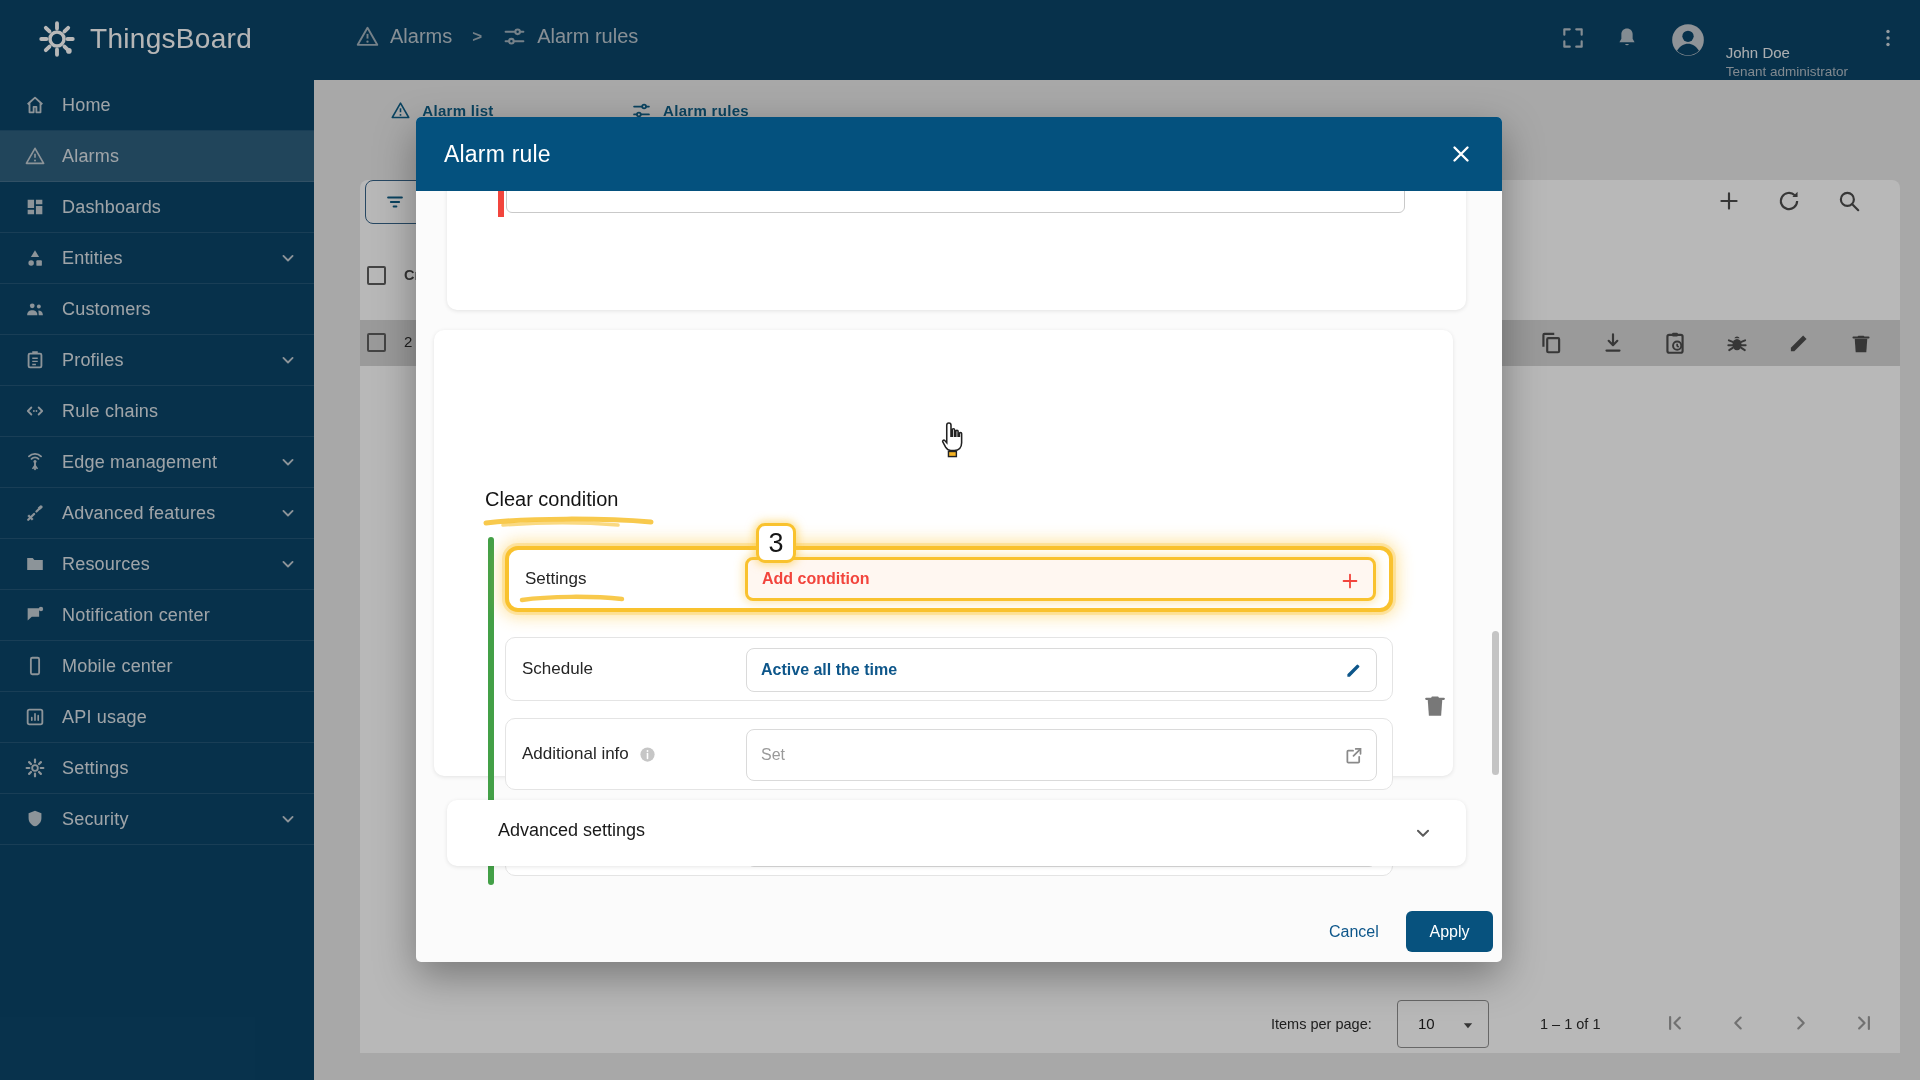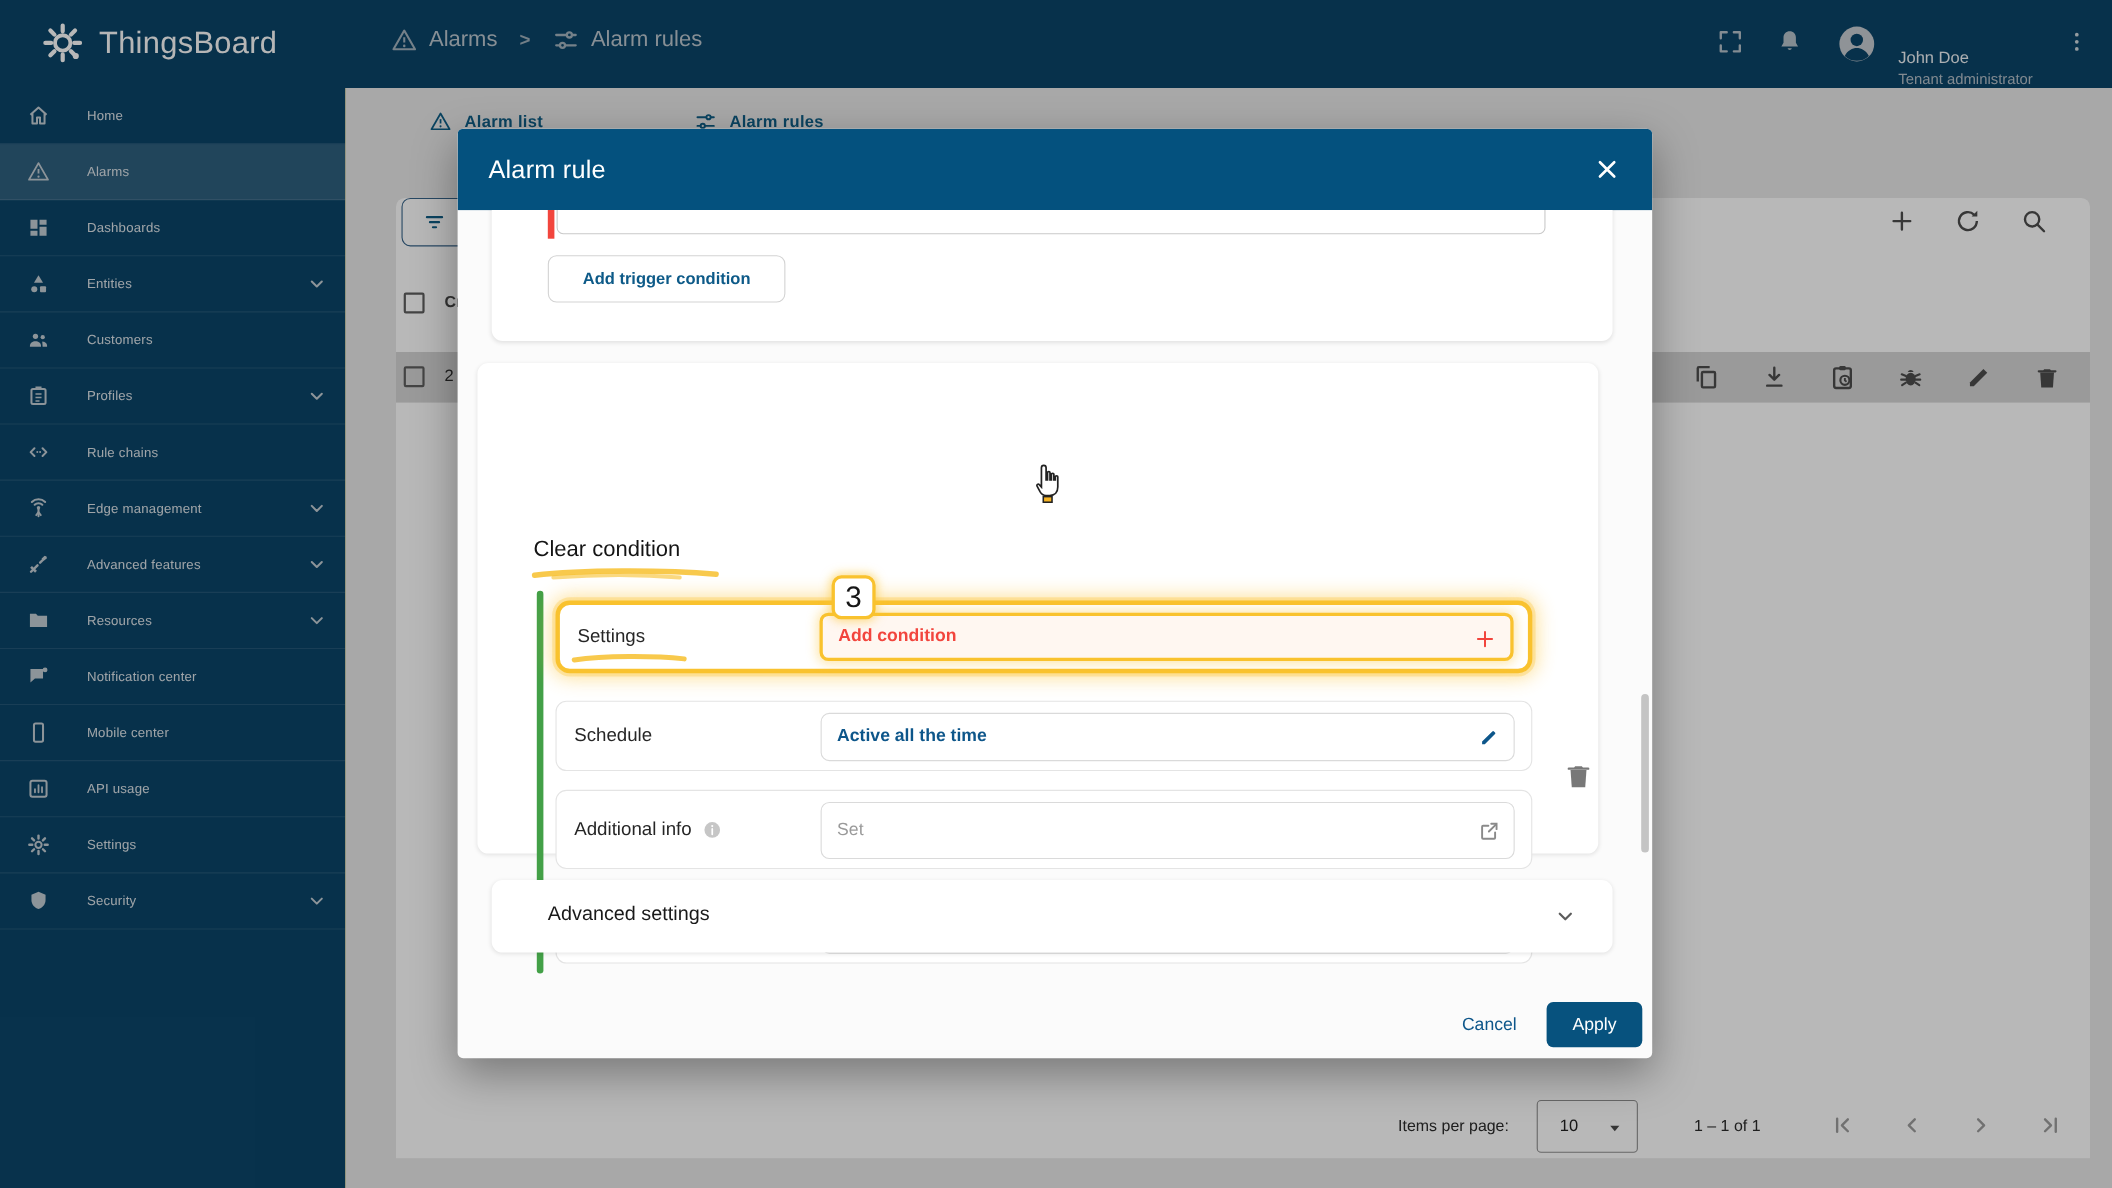--- a/index.html
+++ b/index.html
@@ -1,18 +1,18 @@
 <!DOCTYPE html>
 <html><head>
 <meta charset="utf-8">
 <style>
   * { margin:0; padding:0; box-sizing:border-box; }
   html,body { width:1920px; height:1080px; overflow:hidden; background:#222; }
   body { font-family:"Liberation Sans","DejaVu Sans",sans-serif; }
-  #stage { position:relative; width:1920px; height:1080px; overflow:hidden; background:#fde047; }
+  #stage { position:relative; width:1920px; height:1080px; overflow:hidden; background:#0c4a6e; }
   .ic { display:inline-block; line-height:0; }
   .ic svg { width:100%; height:100%; display:block; }
 
   
   #toolbar { position:absolute; left:0; top:0; width:1920px; height:80px; background:#0b4569; z-index:1; }
   #logo { position:absolute; left:36px; top:18px; display:flex; align-items:center; gap:12px; color:#fff; }
   #logo .ic { width:42px; height:42px; color:#fff; }
   #logo-text { font-size:28px; font-weight:500; letter-spacing:.3px; color:#fdfdfd; }
   #breadcrumb { position:absolute; left:355px; top:24px; display:flex; align-items:center; gap:10px; color:#b6c2cb; }
   #breadcrumb .ic { width:25px; height:25px; color:#a3b3be; }
@@ -24,21 +24,21 @@
   #user-text { line-height:1.35; margin-left:-10px;margin-top:44px; }
   #user-name { font-size:15px; color:#eef2f5; }
   #user-role { font-size:13.5px; color:#b4bfc8; }
   #more-btn .ic { width:24px; height:24px; color:#cfd8de; }
 
   
   #sidebar { position:absolute; left:0; top:80px; width:314px; height:1000px; background:#0b4569; z-index:1; }
   .sb-item { position:relative; height:51px; display:flex; align-items:center; padding-left:24px; gap:16px; border-bottom:1px solid rgba(255,255,255,.10); cursor:pointer; }
   .sb-item.sel { background:rgba(255,255,255,.15); }
   .sb-ic { width:22px; height:22px; color:#c3cdd4; flex:0 0 auto; }
-  .sb-label { font-size:12px; font-weight:500; color:#dde4e9; letter-spacing:.2px;margin-left:17px; }
+  .sb-label { font-size:18px; font-weight:500; color:#dde4e9; letter-spacing:.2px; }
   .sb-chev { position:absolute; right:16px; width:20px; height:20px; color:#c3cdd4; }
 
   
   #content { position:absolute; left:314px; top:80px; width:1606px; height:1000px; background:#e9e9e9; z-index:1; }
   #tabs { position:absolute; left:4px; top:12px; display:flex;align-items:flex-end; }
   .tab { width:248px; height:36px; display:flex; align-items:center; justify-content:center; gap:11px; color:#0e5e86; cursor:pointer; }
   .tab .ic { width:21px; height:21px; }
   .tab-label { font-size:15px; font-weight:700; letter-spacing:.3px; }
   #card { position:absolute; left:46px; top:100px; width:1540px; height:873px; background:#ffffff; border-radius:8px 8px 0 0; }
   #filter-btn { position:absolute; left:5px; top:0; width:90px; height:44px; border:1.5px solid #37648a; border-radius:8px; display:flex; align-items:center; padding-left:18px; color:#0e5e86; cursor:pointer; }
@@ -486,21 +486,20 @@
           <svg viewBox="0 0 24 24">
             <path d="M6 6l12 12M18 6 6 18" stroke="currentColor" stroke-width="2.2" stroke-linecap="round"></path>
           </svg>
         </span>
     </div>
     <div id="modal-body">
 
       <div id="sec-trigger" class="mcard">
         <div id="partial-field"></div>
         <div id="err-bar"></div>
-        <div id="add-trigger-btn">Add trigger condition</div>
       </div>
 
       <div id="sec-clear" class="mcard">
         <div id="clear-heading">Clear condition</div>
         <svg class="marker-svg" style="left:49px; top:186px;" width="172" height="12" viewBox="0 0 172 12">
           <path d="M3 7 C 45 2, 120 2, 168 6" stroke="#f7bf2d" stroke-width="5" fill="none" stroke-linecap="round" opacity="0.85"></path>
           <path d="M20 9 C 60 6, 100 6, 135 9" stroke="#f7bf2d" stroke-width="3.5" fill="none" stroke-linecap="round" opacity="0.6"></path>
         </svg>
         <div id="green-bar"></div>
 

